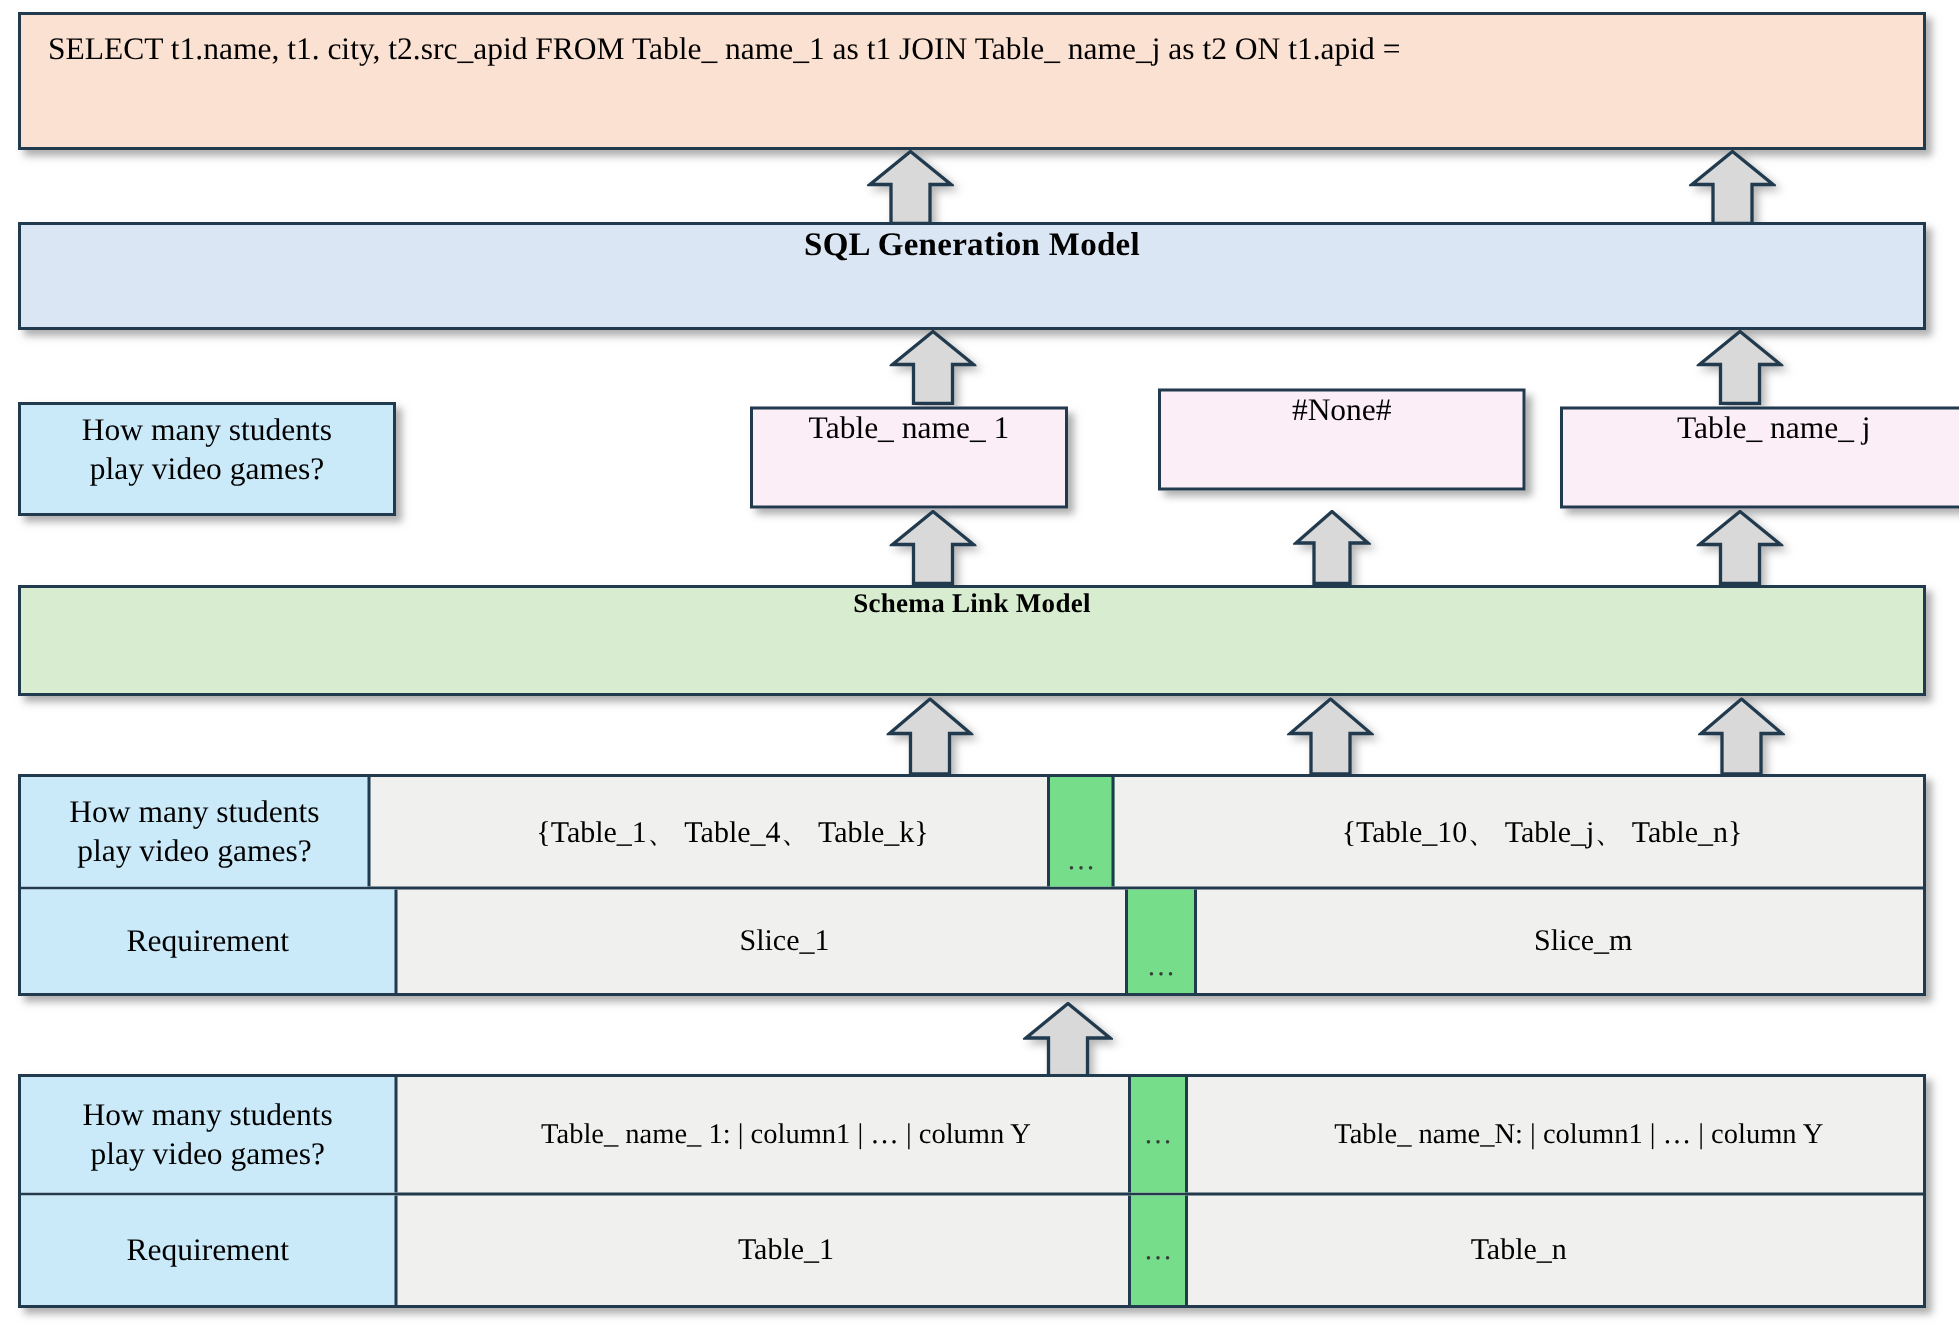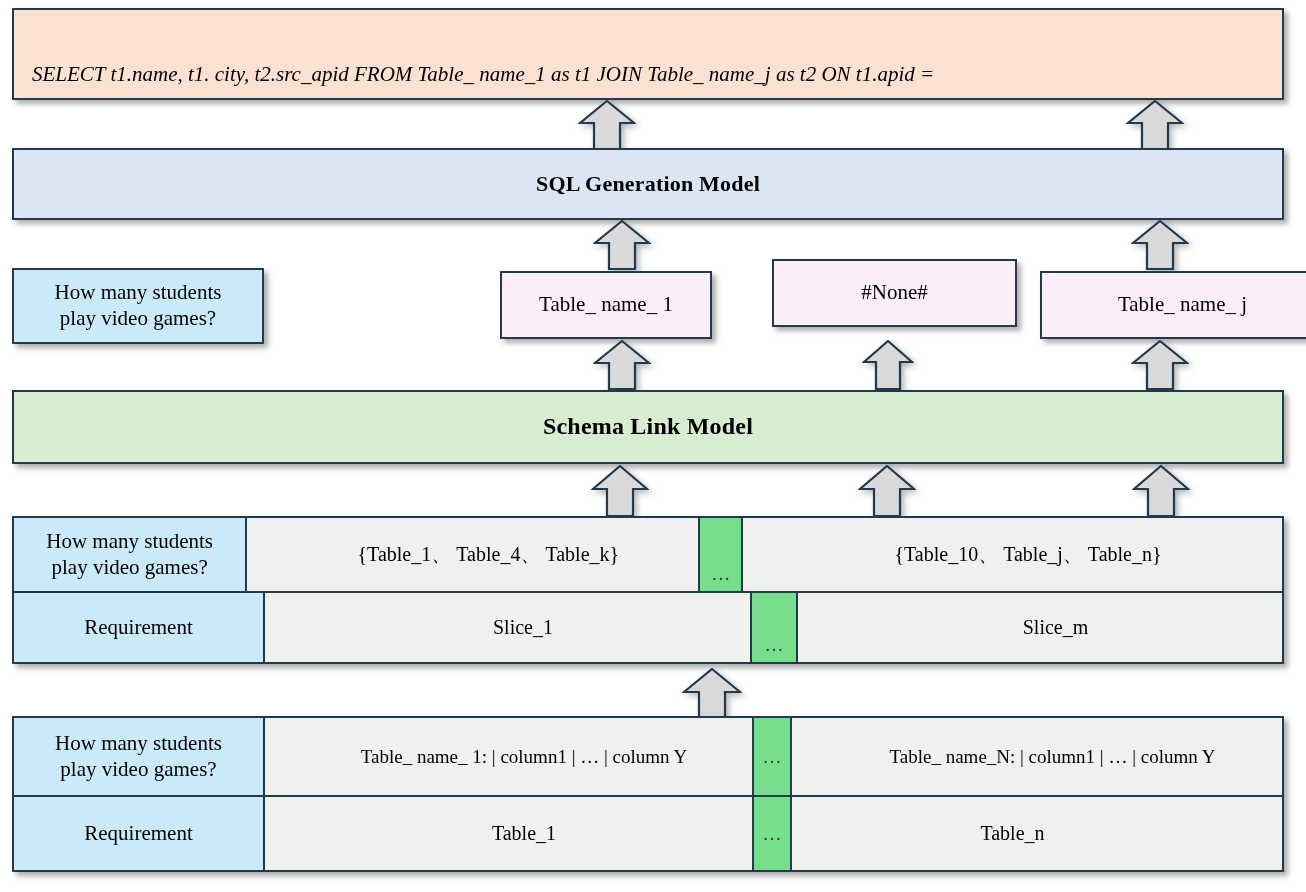--- a/index.html
+++ b/index.html
@@ -20,48 +20,46 @@
     height: 892px;
   }
 
   
   .box {
     position: absolute;
     box-sizing: border-box;
     border: 2px solid #213a4d;
     box-shadow: 4px 4px 5px rgba(110,110,110,0.55);
     display: flex;
-    align-items: center;
     justify-content: center;
     text-align: center;
     color: #000000;
     line-height: 1.22;
   }
 
   .sql-box {
     background: #fbe1d1;
     font-size: 21px;
     justify-content: flex-start;
     text-align: left;
     padding: 10px 16px 10px 18px;
-    align-items: flex-end;
-    font-style: italic;
+    align-items: flex-start;
   }
   .sql-box .sql-text { display: block; }
 
   .model-box {
     background: #dbe6f4;
     font-weight: bold;
     font-size: 22px;
     letter-spacing: 0.2px;
   }
   .model-box-green {
     background: #d8ecd0;
     font-weight: bold;
-    font-size: 24px;
+    font-size: 18px;
     letter-spacing: 0.2px;
   }
 
   .question-box {
     background: #cbeaf9;
     font-size: 21px;
     padding: 4px 10px;
   }
 
   .pink-box {

